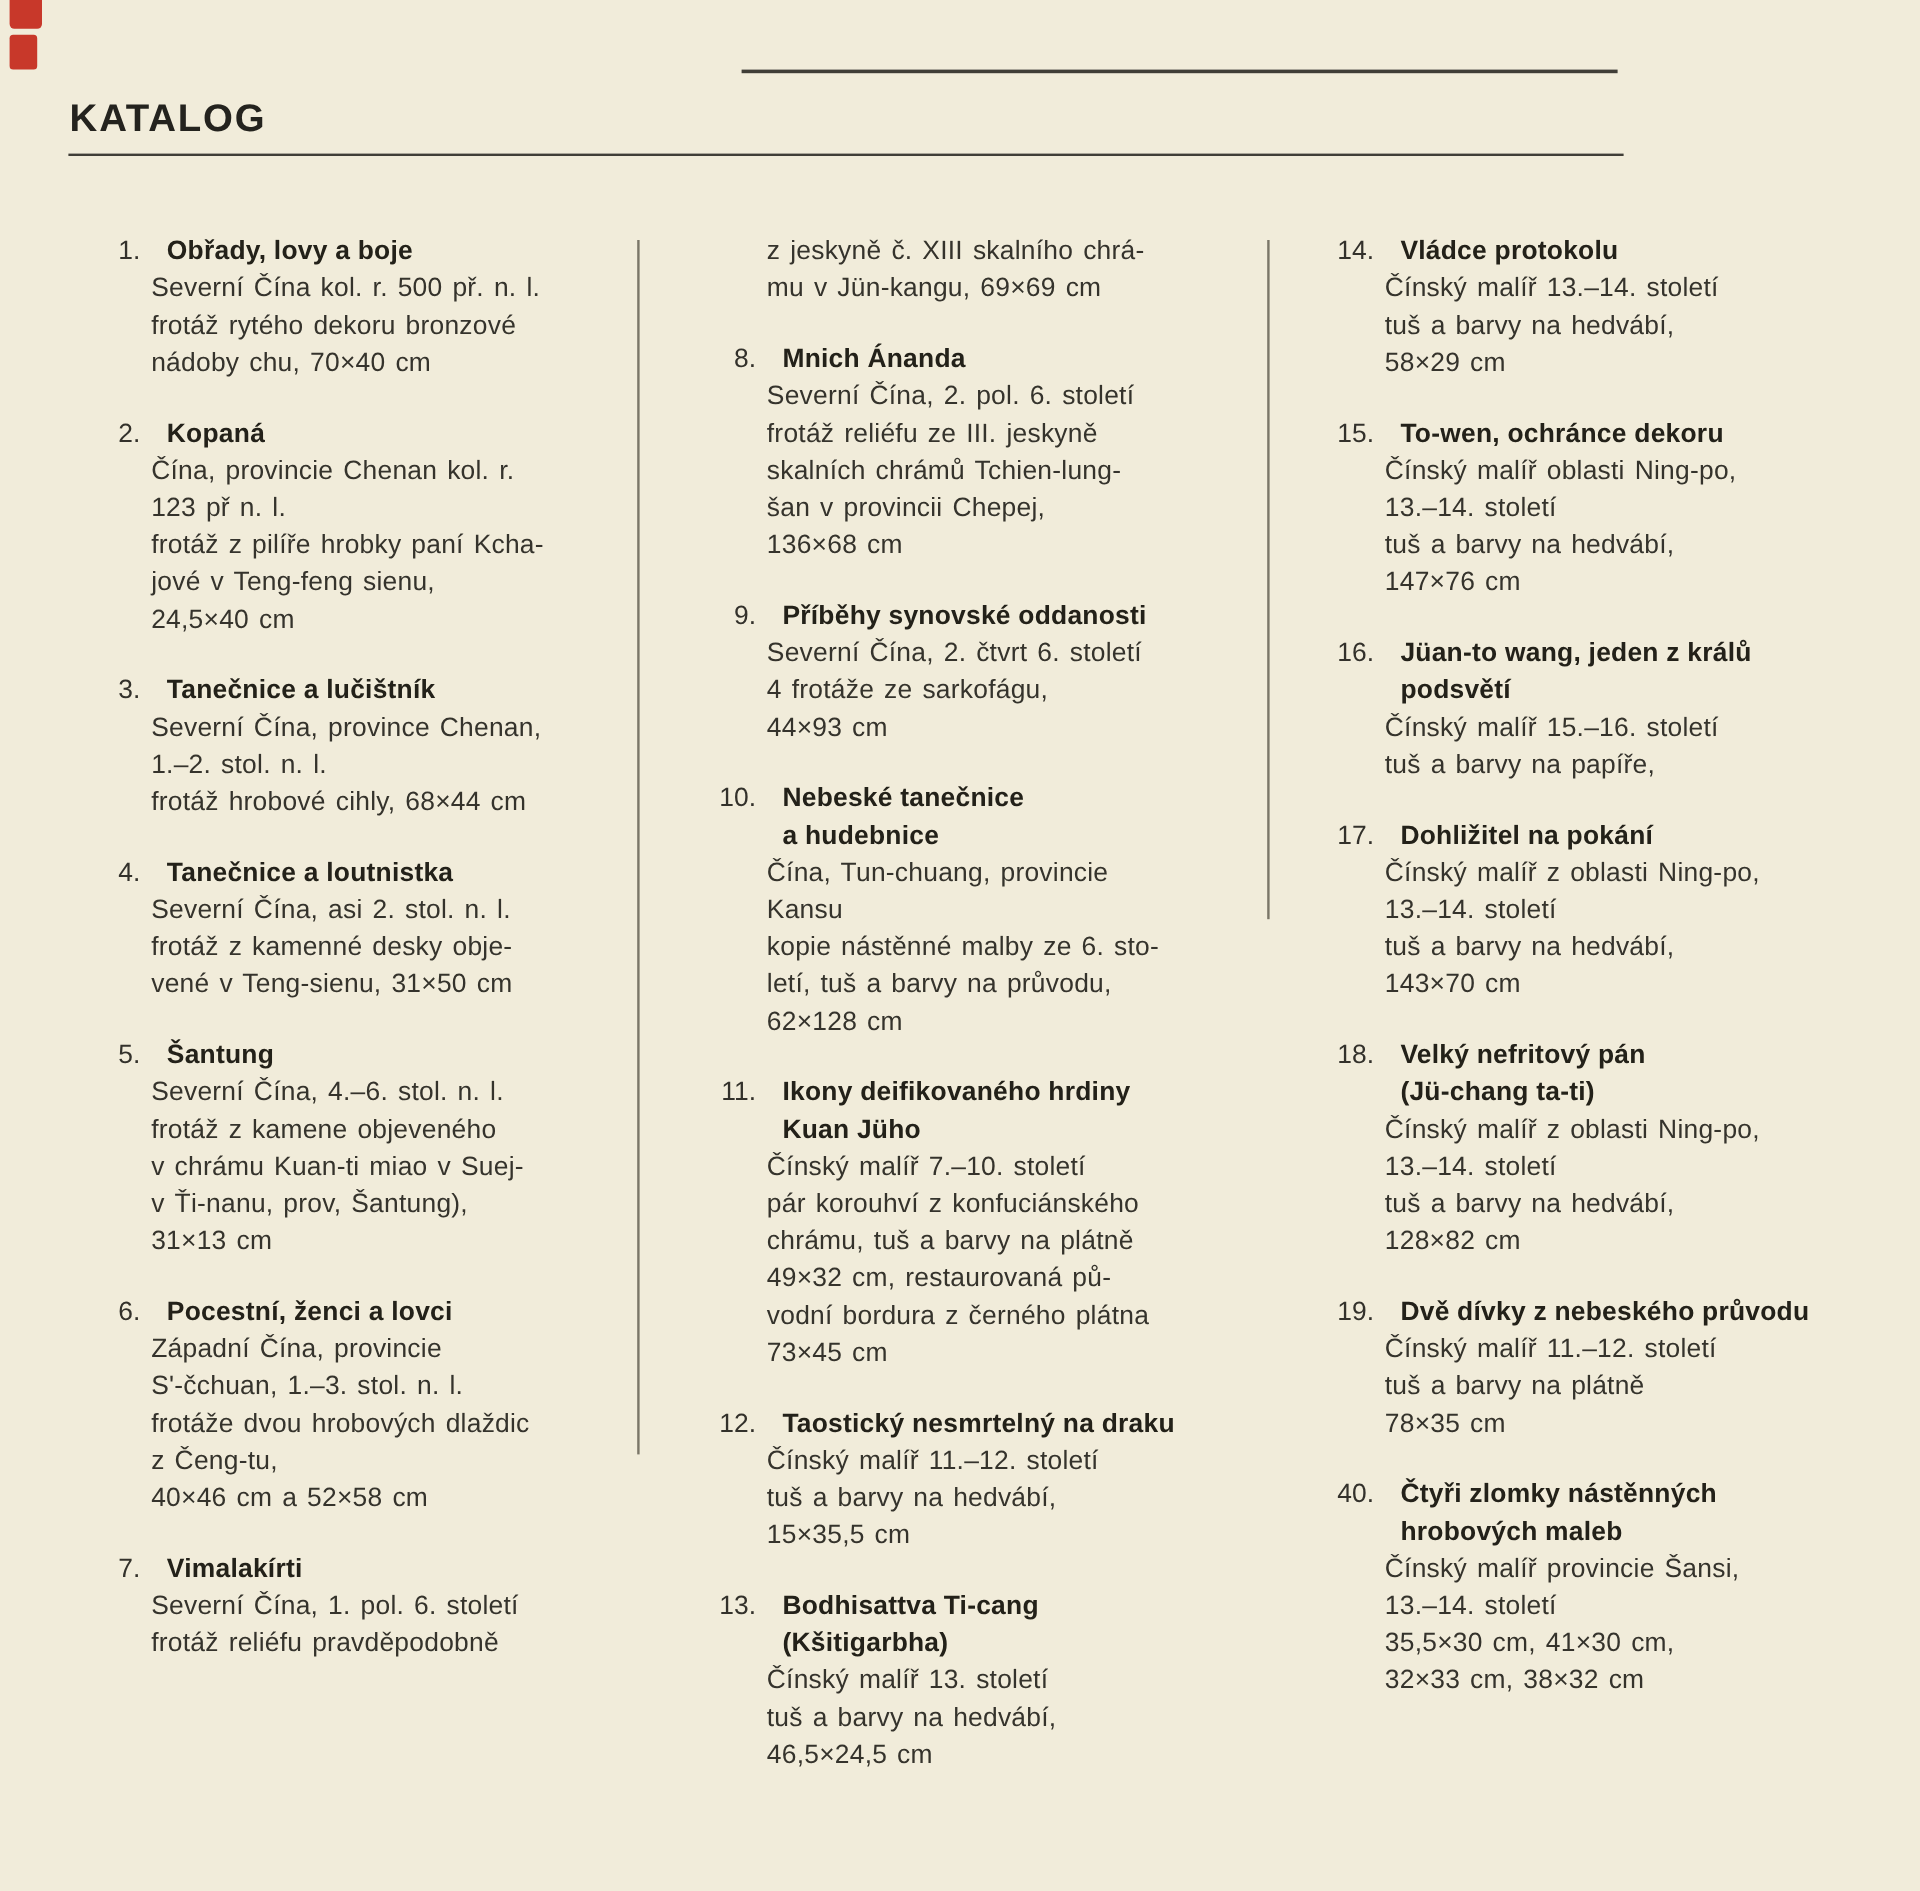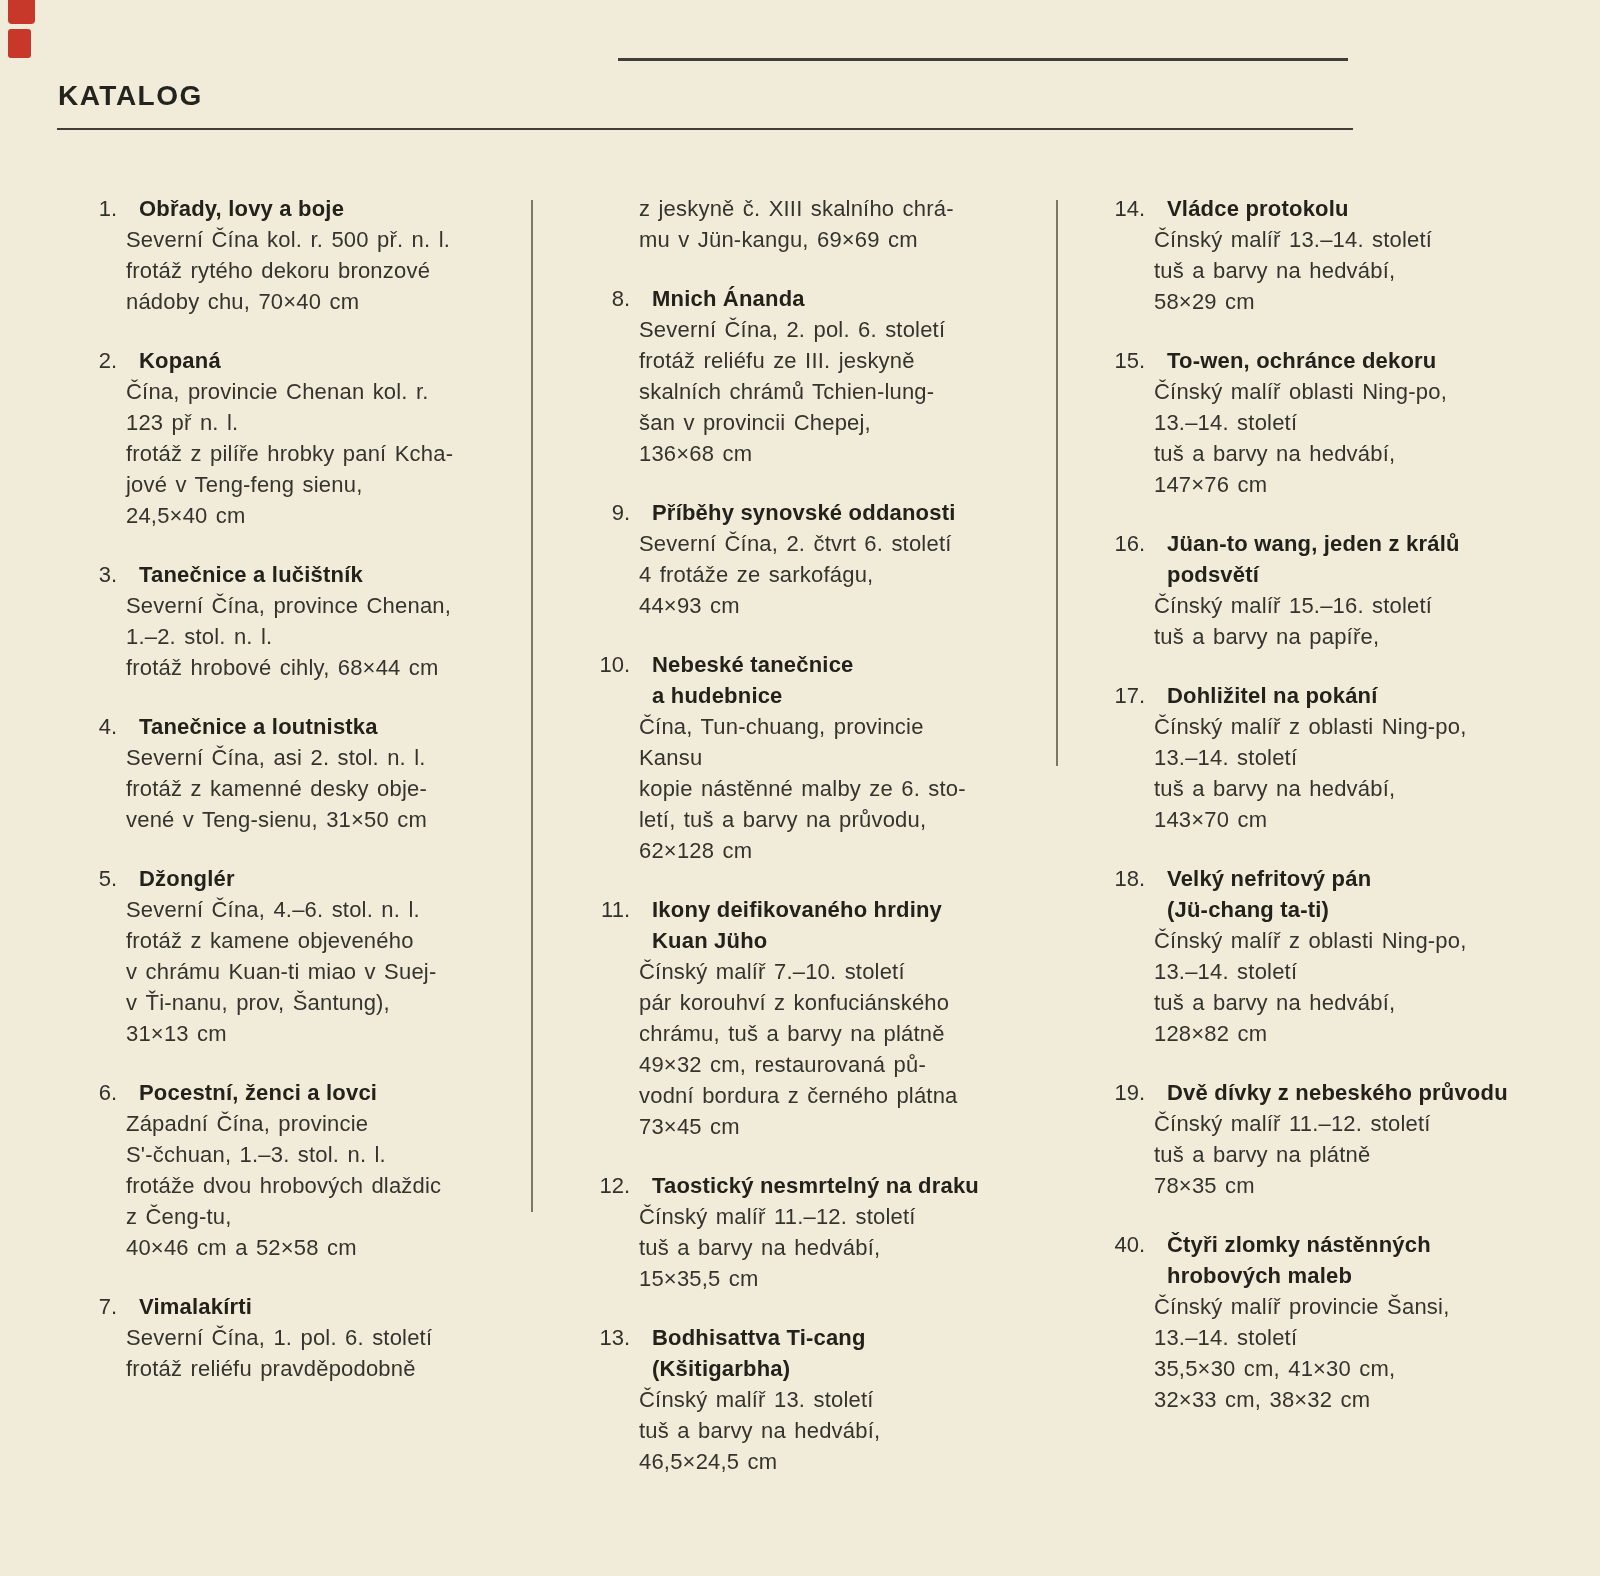--- a/index.html
+++ b/index.html
@@ -15,21 +15,21 @@
     overflow: hidden;
   }
   .rule { position: absolute; background: var(--rule, #403e37); }
   .rule-top    { left: 618px; top: 58px;  width: 730px;  height: 3px; }
   .rule-header { left: 57px;  top: 128px; width: 1296px; height: 2px; }
   .vdivider { position: absolute; width: 2px; background: var(--divider, #7a7668); }
   .vdivider-1 { left: 531px;  top: 200px; height: 1012px; }
   .vdivider-2 { left: 1056px; top: 200px; height: 566px; }
   .page-title {
     position: absolute; left: 58px; top: 80px;
-    font-size: 28px; font-weight: 700; letter-spacing: 1.5px;
+    font-size: 32px; font-weight: 700; letter-spacing: 1.5px;
     color: #24231e;
   }
   .column {
     position: absolute; top: 193px; width: 424px;
     font-size: 22px; line-height: 31px;
   }
   .column-1 { left: 85px; }
   .column-2 { left: 598px; }
   .column-3 { left: 1113px; }
   .entry {
@@ -94,21 +94,21 @@
         <div>
           <div class="title-line">Tanečnice a loutnistka</div>
           <div class="body-line">Severní Čína, asi 2. stol. n. l.</div>
           <div class="body-line">frotáž z kamenné desky obje-</div>
           <div class="body-line">vené v Teng-sienu, 31×50 cm</div>
         </div>
       </div>
       <div class="entry">
         <div class="num">5.</div>
         <div>
-          <div class="title-line">Džonglér</div>
+          <div class="title-line">Šantung</div>
           <div class="body-line">Severní Čína, 4.–6. stol. n. l.</div>
           <div class="body-line">frotáž z kamene objeveného</div>
           <div class="body-line">v chrámu Kuan-ti miao v Suej-</div>
           <div class="body-line">v Ťi-nanu, prov, Šantung),</div>
           <div class="body-line">31×13 cm</div>
         </div>
       </div>
       <div class="entry">
         <div class="num">6.</div>
         <div>

